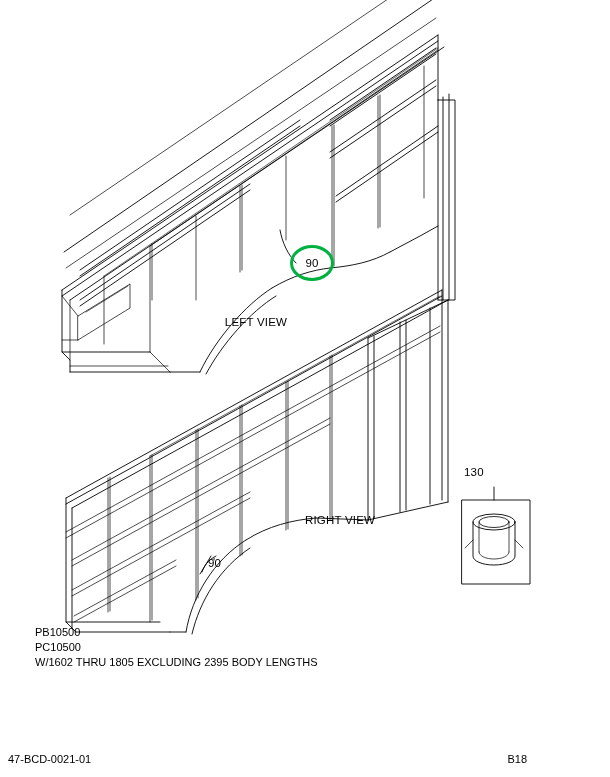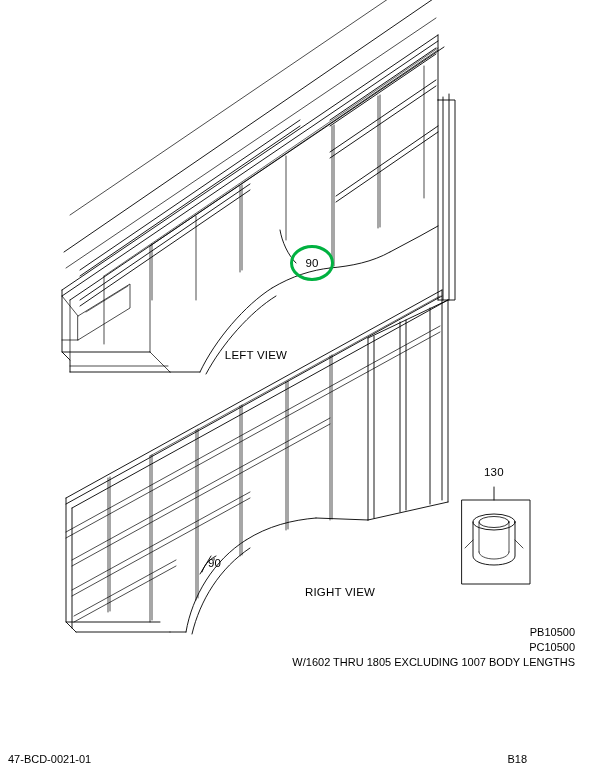--- a/index.html
+++ b/index.html
@@ -31,38 +31,37 @@
   }
   .label {
     position: absolute;
     font-size: 11px;
     letter-spacing: 0.2px;
     white-space: nowrap;
     color: #000;
   }
   .label.center {
     transform: translateX(-50%);
-    margin-top: 33px;
   }
   .view-label {
     font-size: 11.5px;
   }
   .callout-num {
     font-size: 11.5px;
   }
   .footer-text {
     font-size: 11px;
   }
   .notes {
     position: absolute;
     left: 305px;
     top: 625px;
     width: 540px;
     margin-left: -270px;
-    text-align: right;
+    text-align: left;
     font-size: 11px;
     line-height: 15px;
   }
   .notes div { white-space: nowrap; }
   .bottom-left {
     position: absolute;
     left: 8px;
     top: 753px;
     font-size: 11px;
   }
@@ -242,28 +241,28 @@
 
       <path d="M494,487 L494,500"></path>
 
     </g>
   </svg>
 
   <div class="hl-circle"></div>
   <div class="hl-num callout-num">90</div>
 
   <div class="label view-label center" style="left:256px; top:316px;">LEFT VIEW</div>
-  <div class="label view-label center" style="left:340px; top:553px;">RIGHT VIEW</div>
+  <div class="label view-label center" style="left:340px; top:514px;">RIGHT VIEW</div>
 
   <div class="label callout-num" style="left:208px; top:557px;">90</div>
 
-  <div class="label callout-num" style="left:484px; top:466px;">130</div>
+  <div class="label callout-num" style="left:464px; top:466px;">130</div>
 
   <div class="notes">
     <div>PB10500</div>
     <div>PC10500</div>
-    <div>W/1602 THRU 1805 EXCLUDING 1007 BODY LENGTHS</div>
+    <div>W/1602 THRU 1805 EXCLUDING 2395 BODY LENGTHS</div>
   </div>
 
   <div class="bottom-left footer-text">47-BCD-0021-01</div>
   <div class="bottom-right footer-text">B18</div>
 
 </div>
 
 </body></html>

